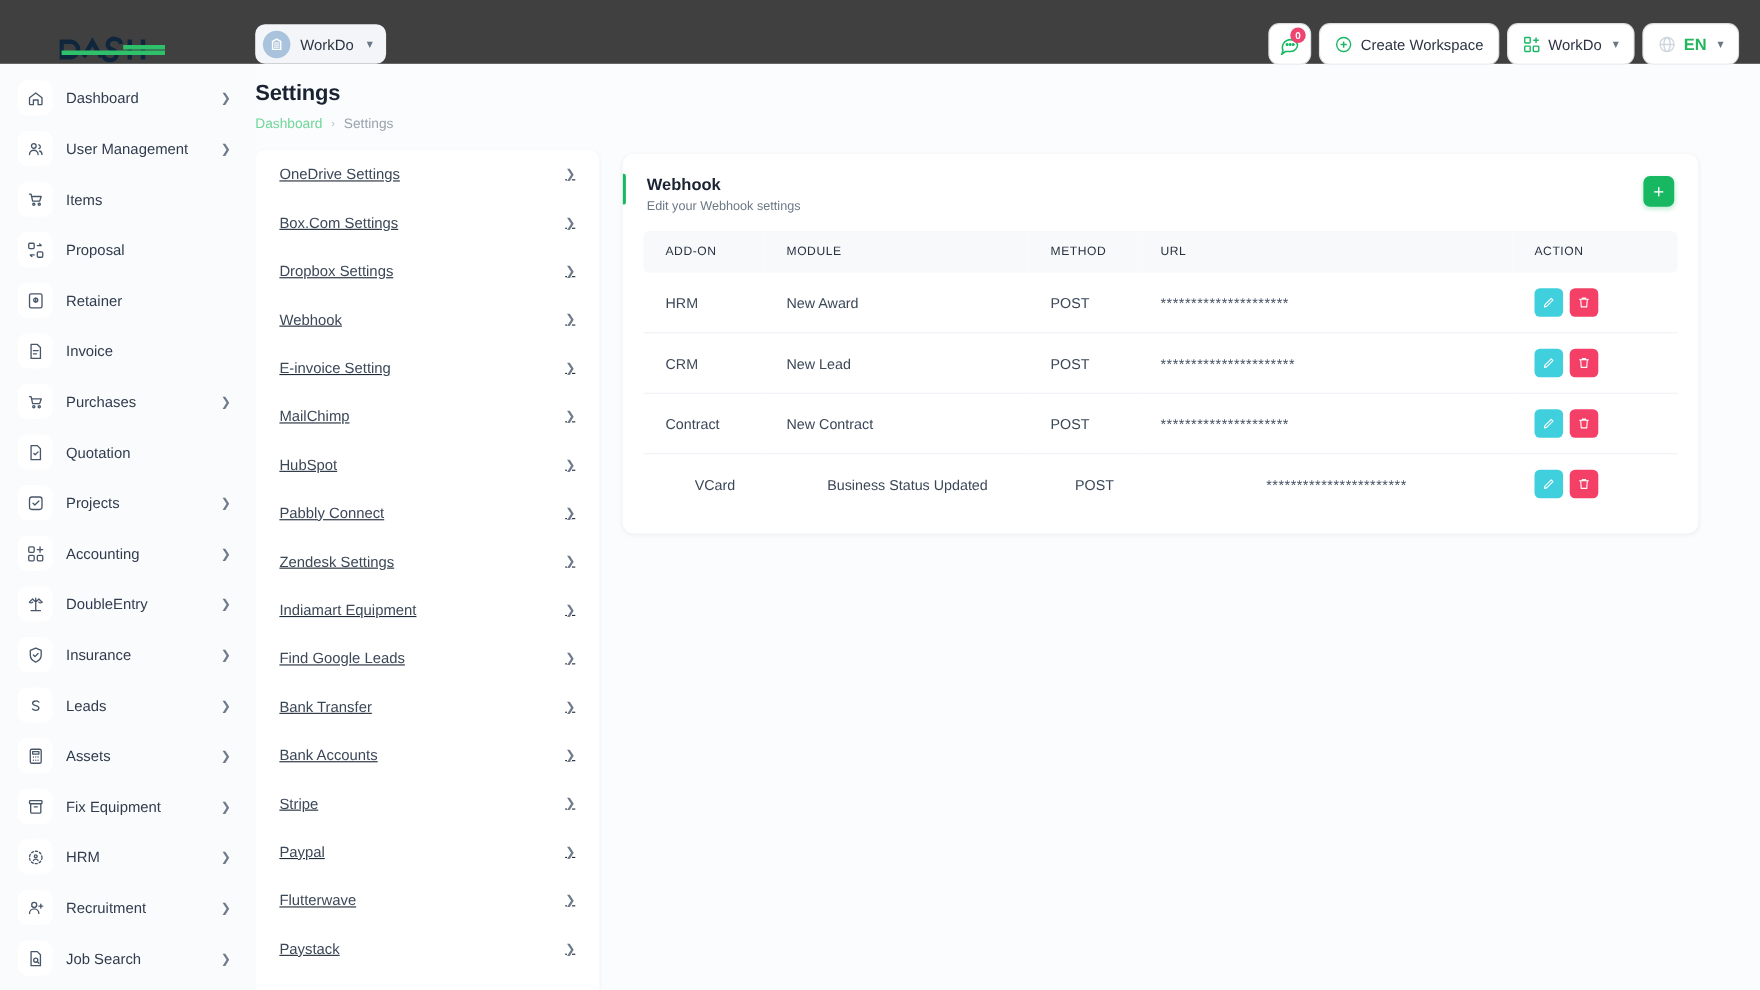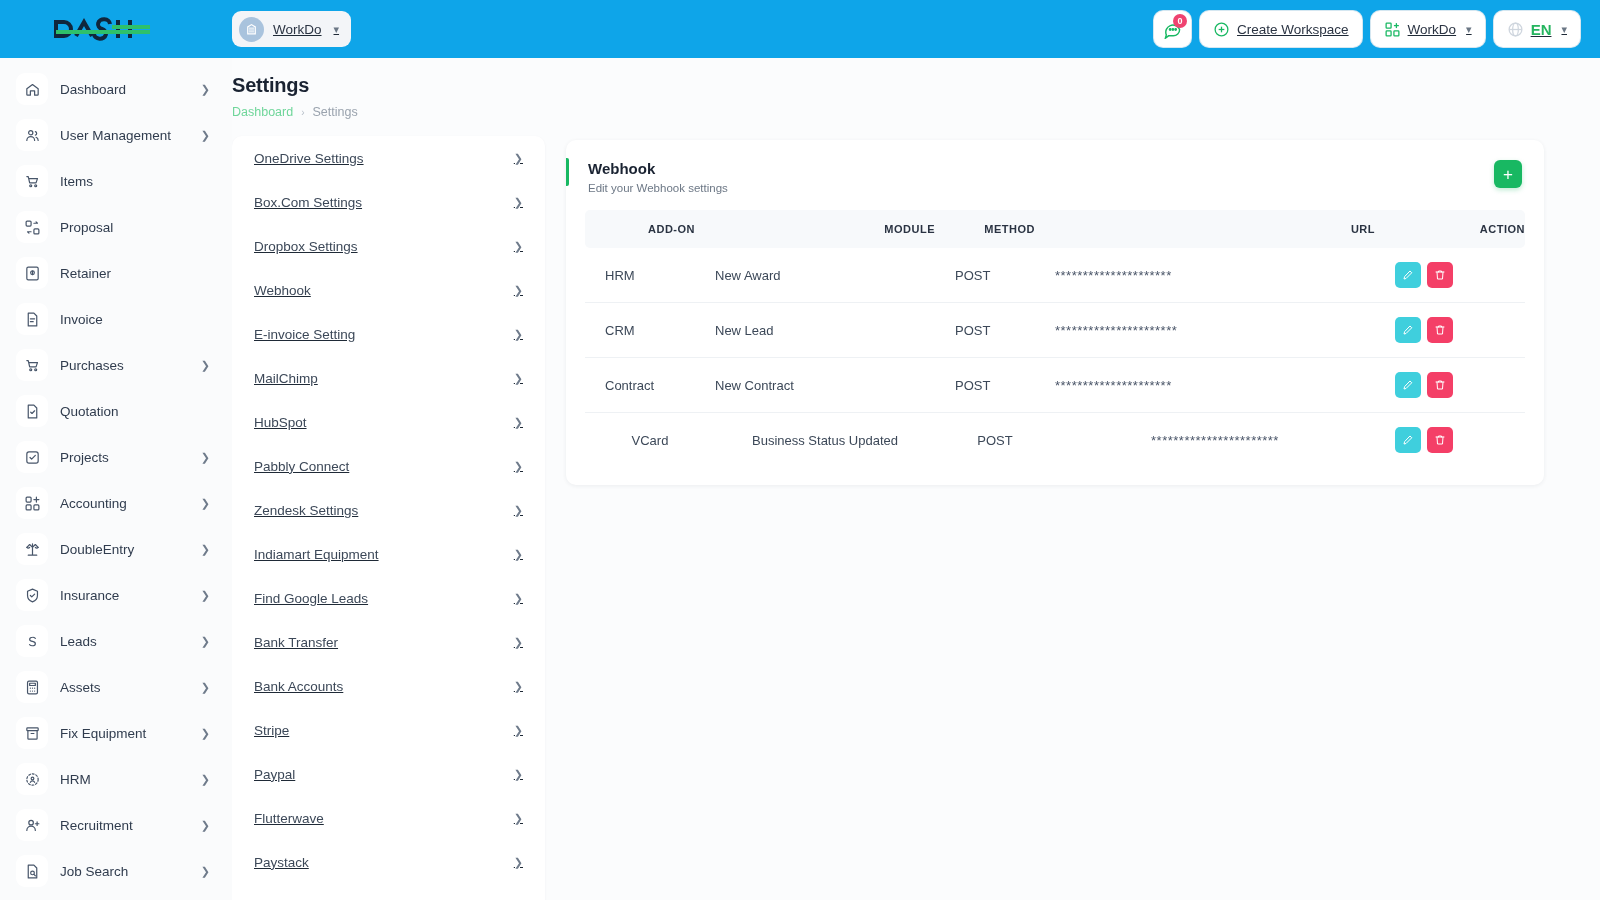--- a/index.html
+++ b/index.html
@@ -12,25 +12,24 @@
     font-family: "Liberation Sans", sans-serif;
     color: #1f2a37;
   }
 
   
   .topbar {
     position: absolute;
     top: 0; left: 0;
     width: 1600px;
     height: 58px;
-    background: #0ea5e9;
-    display: flex;
-    align-items: center;
+    background: #404040;
+    display: flex;
+    align-items: flex-end;
     z-index: 20;
-    text-decoration: underline;
   }
 
   .logo-wrap {
     width: 232px;
     display: flex;
     align-items: center;
     padding-left: 54px;
   }
   .logo-svg { display: block; }
 
@@ -215,24 +214,24 @@
     line-height: 1;
     border: none;
     box-shadow: 0 2px 5px rgba(24,184,98,0.28);
   }
 
   .tbl-wrap { padding: 0 19px 18px 19px; }
   table.data { width: 100%; border-collapse: collapse; }
   table.data thead th {
     background: #f7f9fb;
     font-size: 11px;
-    font-weight: bold;
+    font-weight: normal;
     color: #2a3342;
     letter-spacing: 0.5px;
-    text-align: right;
+    text-align: left;
     padding: 13px 0 13px 20px;
   }
   table.data thead th:first-child { border-radius: 5px 0 0 5px; }
   table.data thead th:last-child { border-radius: 0 5px 5px 0; }
   table.data tbody td {
     font-size: 13px;
     color: #3c4858;
     padding: 14px 0 14px 20px;
     border-bottom: 1px solid #eef1f4;
     vertical-align: middle;

